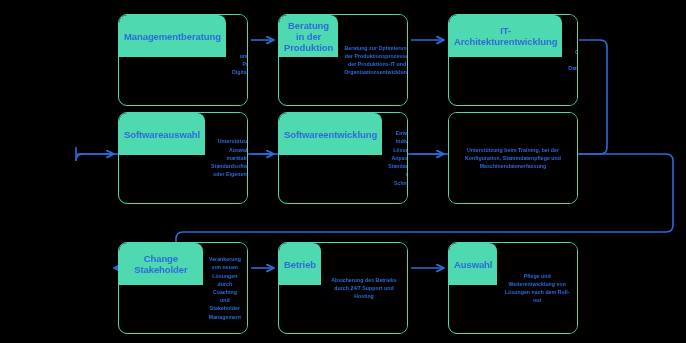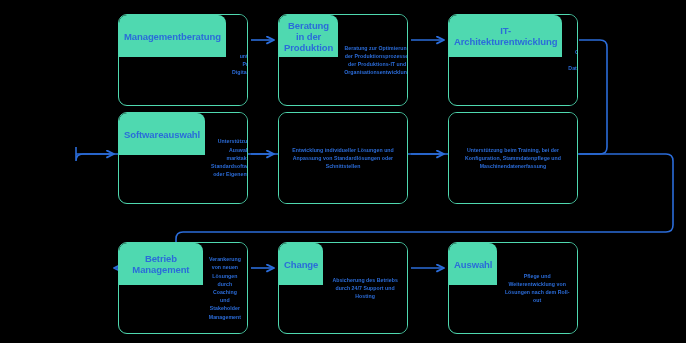--- a/index.html
+++ b/index.html
@@ -133,43 +133,46 @@
   <div class="card col0 row1">
     <div class="card-head">
       <div class="card-title">Softwareauswahl</div>
     </div>
     <div class="card-body">
       <div class="card-desc">Unterstützung bei der Auswahl von marktaktuellen Standardsoftwarelösungen oder Eigenentwicklungen</div>
     </div>
   </div>
 
   <div class="card col1 row1">
+    <div class="card-head">
+      <div class="card-title">Softwareentwicklung</div>
+    </div>
     <div class="card-body">
       <div class="card-desc">Entwicklung individueller Lösungen und Anpassung von Standardlösungen oder Schnittstellen</div>
     </div>
   </div>
 
   <div class="card col2 row1">
     <div class="card-body">
       <div class="card-desc">Unterstützung beim Training, bei der Konfiguration, Stammdatenpflege und Maschinendatenerfassung</div>
     </div>
   </div>
 
   <div class="card col0 row2">
     <div class="card-head">
-      <div class="card-title">Betrieb Management</div>
+      <div class="card-title">Change Stakeholder</div>
     </div>
     <div class="card-body">
       <div class="card-desc">Verankerung von neuen Lösungen durch Coaching und Stakeholder Management</div>
     </div>
   </div>
 
   <div class="card col1 row2">
     <div class="card-head">
-      <div class="card-title">Change</div>
+      <div class="card-title">Betrieb</div>
     </div>
     <div class="card-body">
       <div class="card-desc">Absicherung des Betriebs durch 24/7 Support und Hosting</div>
     </div>
   </div>
 
   <div class="card col2 row2">
     <div class="card-head">
       <div class="card-title">Auswahl</div>
     </div>

